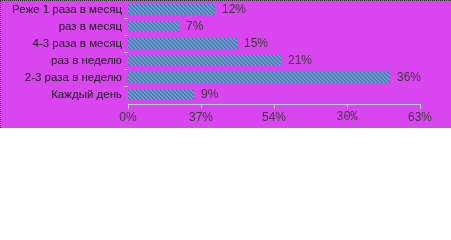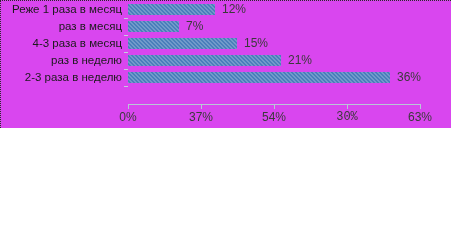--- a/index.html
+++ b/index.html
@@ -123,20 +123,27 @@
   </div>
 
   <div class="row" style="top:68px;">
     <div class="cat-label">2-3 раза в неделю</div>
     <div class="bar-wrap" style="width:262px;">
       <div class="bar"></div>
     </div>
     <div class="val-label" style="left:396px;">36%</div>
   </div>
 
+  <div class="row" style="top:85px;">
+    <div class="cat-label">Каждый день</div>
+    <div class="bar-wrap" style="width:66px;">
+      <div class="bar"></div>
+    </div>
+    <div class="val-label" style="left:200px;">9%</div>
+  </div>
 
   <div class="ytick" style="top:17px;"></div>
   <div class="ytick" style="top:34px;"></div>
   <div class="ytick" style="top:51px;"></div>
   <div class="ytick" style="top:68px;"></div>
   <div class="ytick" style="top:85px;"></div>
 
   <div class="axis-line"></div>
   <div class="xtick" style="left:127px;"></div>
   <div class="xtick" style="left:200px;"></div>

